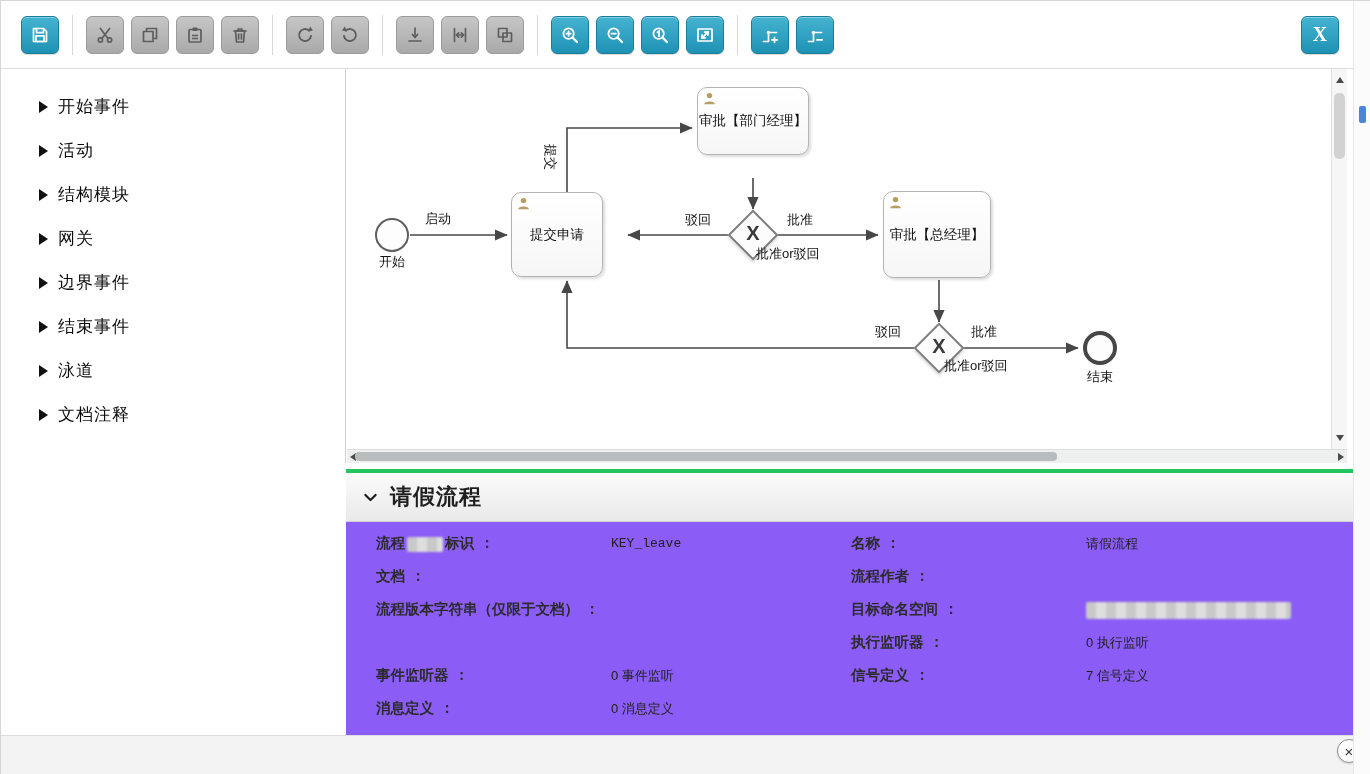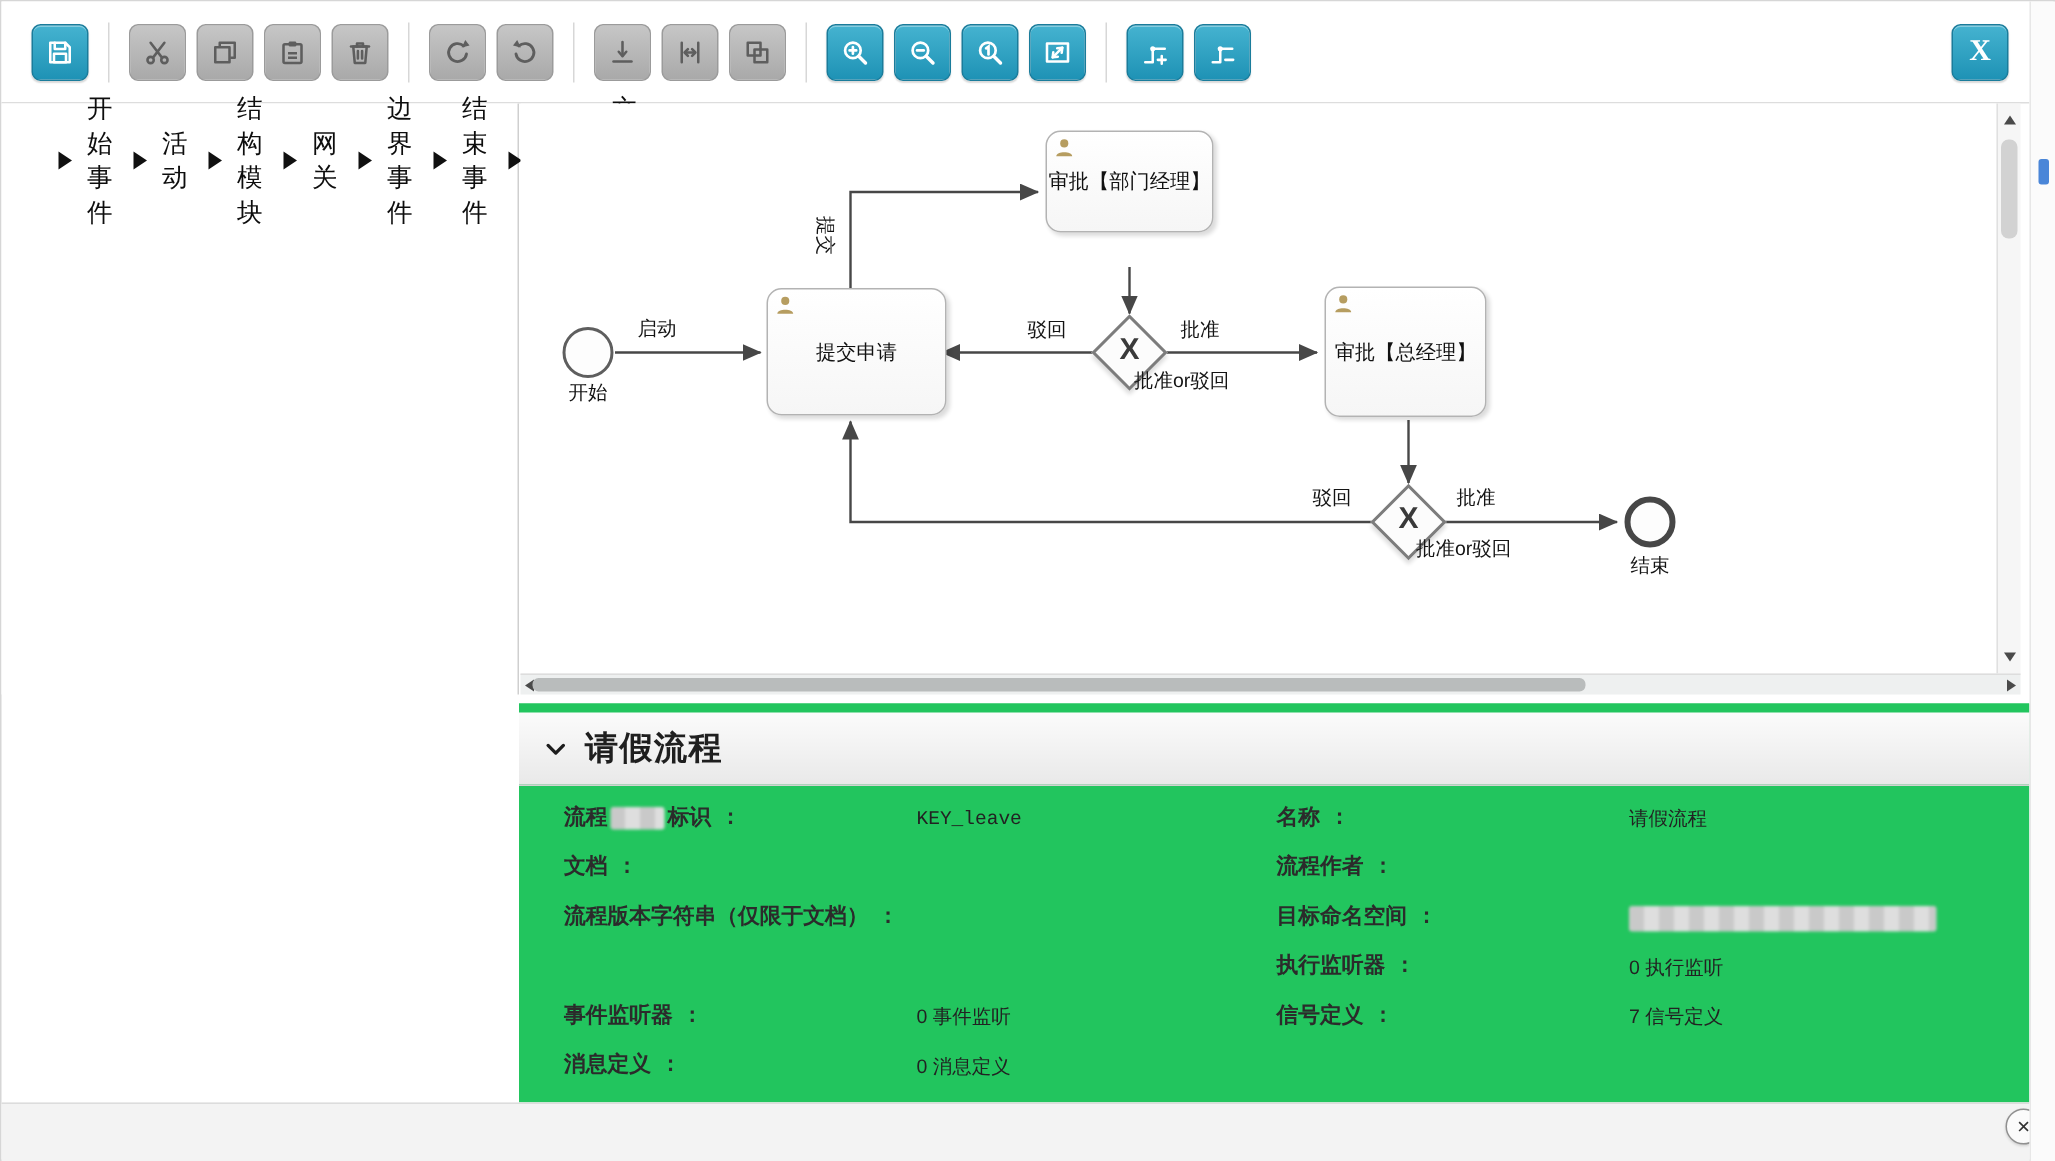--- a/index.html
+++ b/index.html
@@ -31,21 +31,21 @@
   .sep { width:1px; height:40px; background:#d7d7d7; margin:0 6px; flex:0 0 auto; }
   .xbtn {
     margin-left:auto; font-family:"Liberation Serif","DejaVu Serif",serif;
     font-size:20px; font-weight:bold; color:#fff;
   }
 
   
   .palette {
     position:absolute; left:0; top:68px; width:345px; height:394px;
     background:#fff; border-right:1px solid #cfcfcf;
-    padding:22px 0 0 38px; display:flex; flex-direction:row; gap:13px;
+    padding:22px 0 0 38px; display:flex; flex-direction:column; gap:13px;
   }
   .pal-item { display:flex; align-items:center; height:31px; cursor:pointer; }
   .pal-tri {
     width:0; height:0; border-top:6px solid transparent; border-bottom:6px solid transparent;
     border-left:9px solid #101010; margin-right:10px; flex:0 0 auto;
   }
   .pal-label { font-size:17px; color:#0d0d0d; letter-spacing:1px; }
 
   
   .canvas {
@@ -93,21 +93,21 @@
   }
   .hthumb { position:absolute; left:8px; top:2px; width:702px; height:9px; background:#b9bcbc; border-radius:4px; }
   .tri-up    { width:0;height:0;border-left:4px solid transparent;border-right:4px solid transparent;border-bottom:6px solid #4a4a4a; position:absolute; left:4px; top:8px; }
   .tri-down  { width:0;height:0;border-left:4px solid transparent;border-right:4px solid transparent;border-top:6px solid #4a4a4a; position:absolute; left:4px; bottom:8px; }
   .tri-left  { width:0;height:0;border-top:4px solid transparent;border-bottom:4px solid transparent;border-right:6px solid #4a4a4a; position:absolute; left:3px; top:3px; }
   .tri-right { width:0;height:0;border-top:4px solid transparent;border-bottom:4px solid transparent;border-left:6px solid #4a4a4a; position:absolute; right:3px; top:3px; }
 
   
   .props {
     position:absolute; left:345px; top:468px; width:1007px; height:266px;
-    background:#22c55e; border-top:6px solid #22c55e;
+    background:#8b5cf6; border-top:4px solid #22c55e;
   }
   .props-header {
     height:49px; display:flex; align-items:center; padding-left:16px; gap:11px;
     background:linear-gradient(#fbfbfb,#e9e9e9); border-bottom:1px solid #d2d2d2;
     cursor:pointer;
   }
   .props-title {
     font-family:"Liberation Serif","DejaVu Serif",serif;
     font-size:22px; font-weight:bold; color:#1f1f1f; letter-spacing:1px;
   }
@@ -333,21 +333,21 @@
         <path d="M592 211 L592 253" marker-end="url(#arr)"></path>
         <path d="M570 279 L220 279 L220 212" marker-end="url(#arr)"></path>
         <path d="M616 279 L731 279" marker-end="url(#arr)"></path>
       </g>
     </svg>
 
     <div class="node evt-circle start-circle" style="left:28px; top:149px;"></div>
     <div class="elabel ctr" style="left:28px; top:184px; width:34px;">开始</div>
     <div class="elabel" style="left:78px; top:141px;">启动</div>
 
-    <div class="node task" style="left:164px; top:123px; width:120px; height:85px;">
+    <div class="node task" style="left:164px; top:123px; width:92px; height:85px;">
       <svg class="usr" width="13" height="13" viewBox="0 0 13 13">
         <circle cx="6.5" cy="3.6" r="2.7" fill="#b69d60"></circle>
           <path d="M1.2 12.2c0-3.6 10.6-3.6 10.6 0z" fill="#b69d60"></path>
       </svg>
       <span>提交申请</span>
     </div>
 
     <div class="elabel rot90" style="position:absolute; left:186px; top:71px;">提交</div>
 
     <div class="node task" style="left:350px; top:18px; width:112px; height:68px;">

